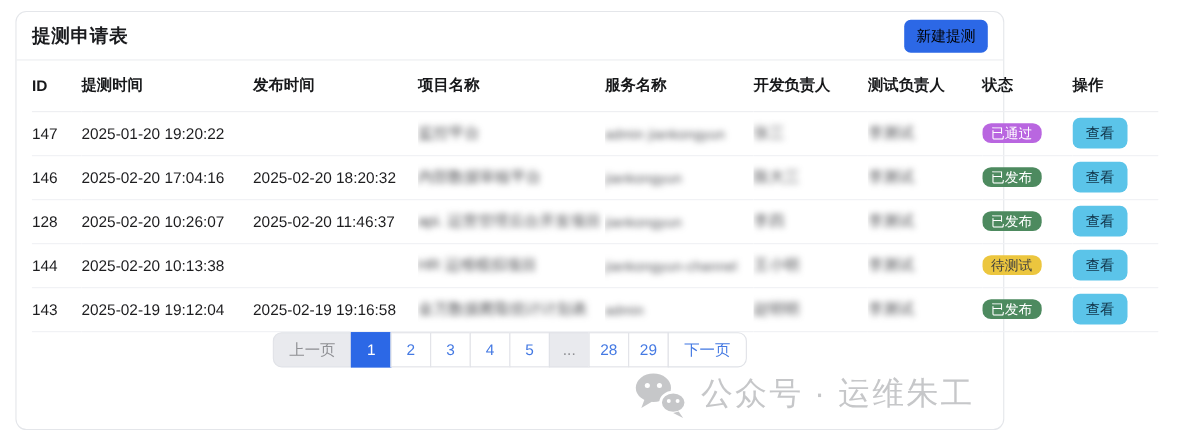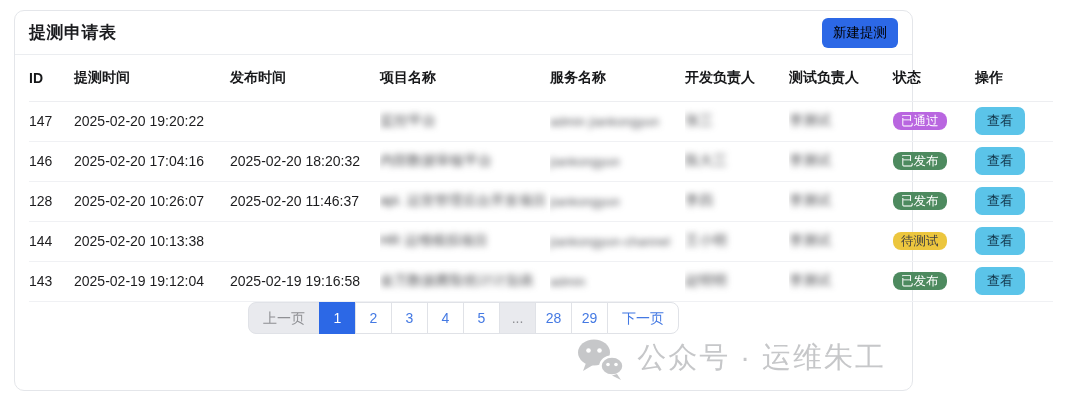--- a/index.html
+++ b/index.html
@@ -91,21 +91,21 @@
           <th>服务名称</th>
           <th>开发负责人</th>
           <th>测试负责人</th>
           <th>状态</th>
           <th>操作</th>
         </tr>
       </thead>
       <tbody id="table-body">
           <tr>
             <td>147</td>
-            <td>2025-02-20 19:20:22</td>
+            <td>2025-01-20 19:20:22</td>
             <td></td>
             <td><span class="blur">监控平台</span></td>
             <td><span class="blur latin">admin jiankongyun</span></td>
             <td><span class="blur">张三</span></td>
             <td><span class="blur">李测试</span></td>
             <td><span class="badge purple">已通过</span></td>
             <td><button class="view-btn">查看</button></td>
           </tr>
           <tr>
             <td>146</td>

